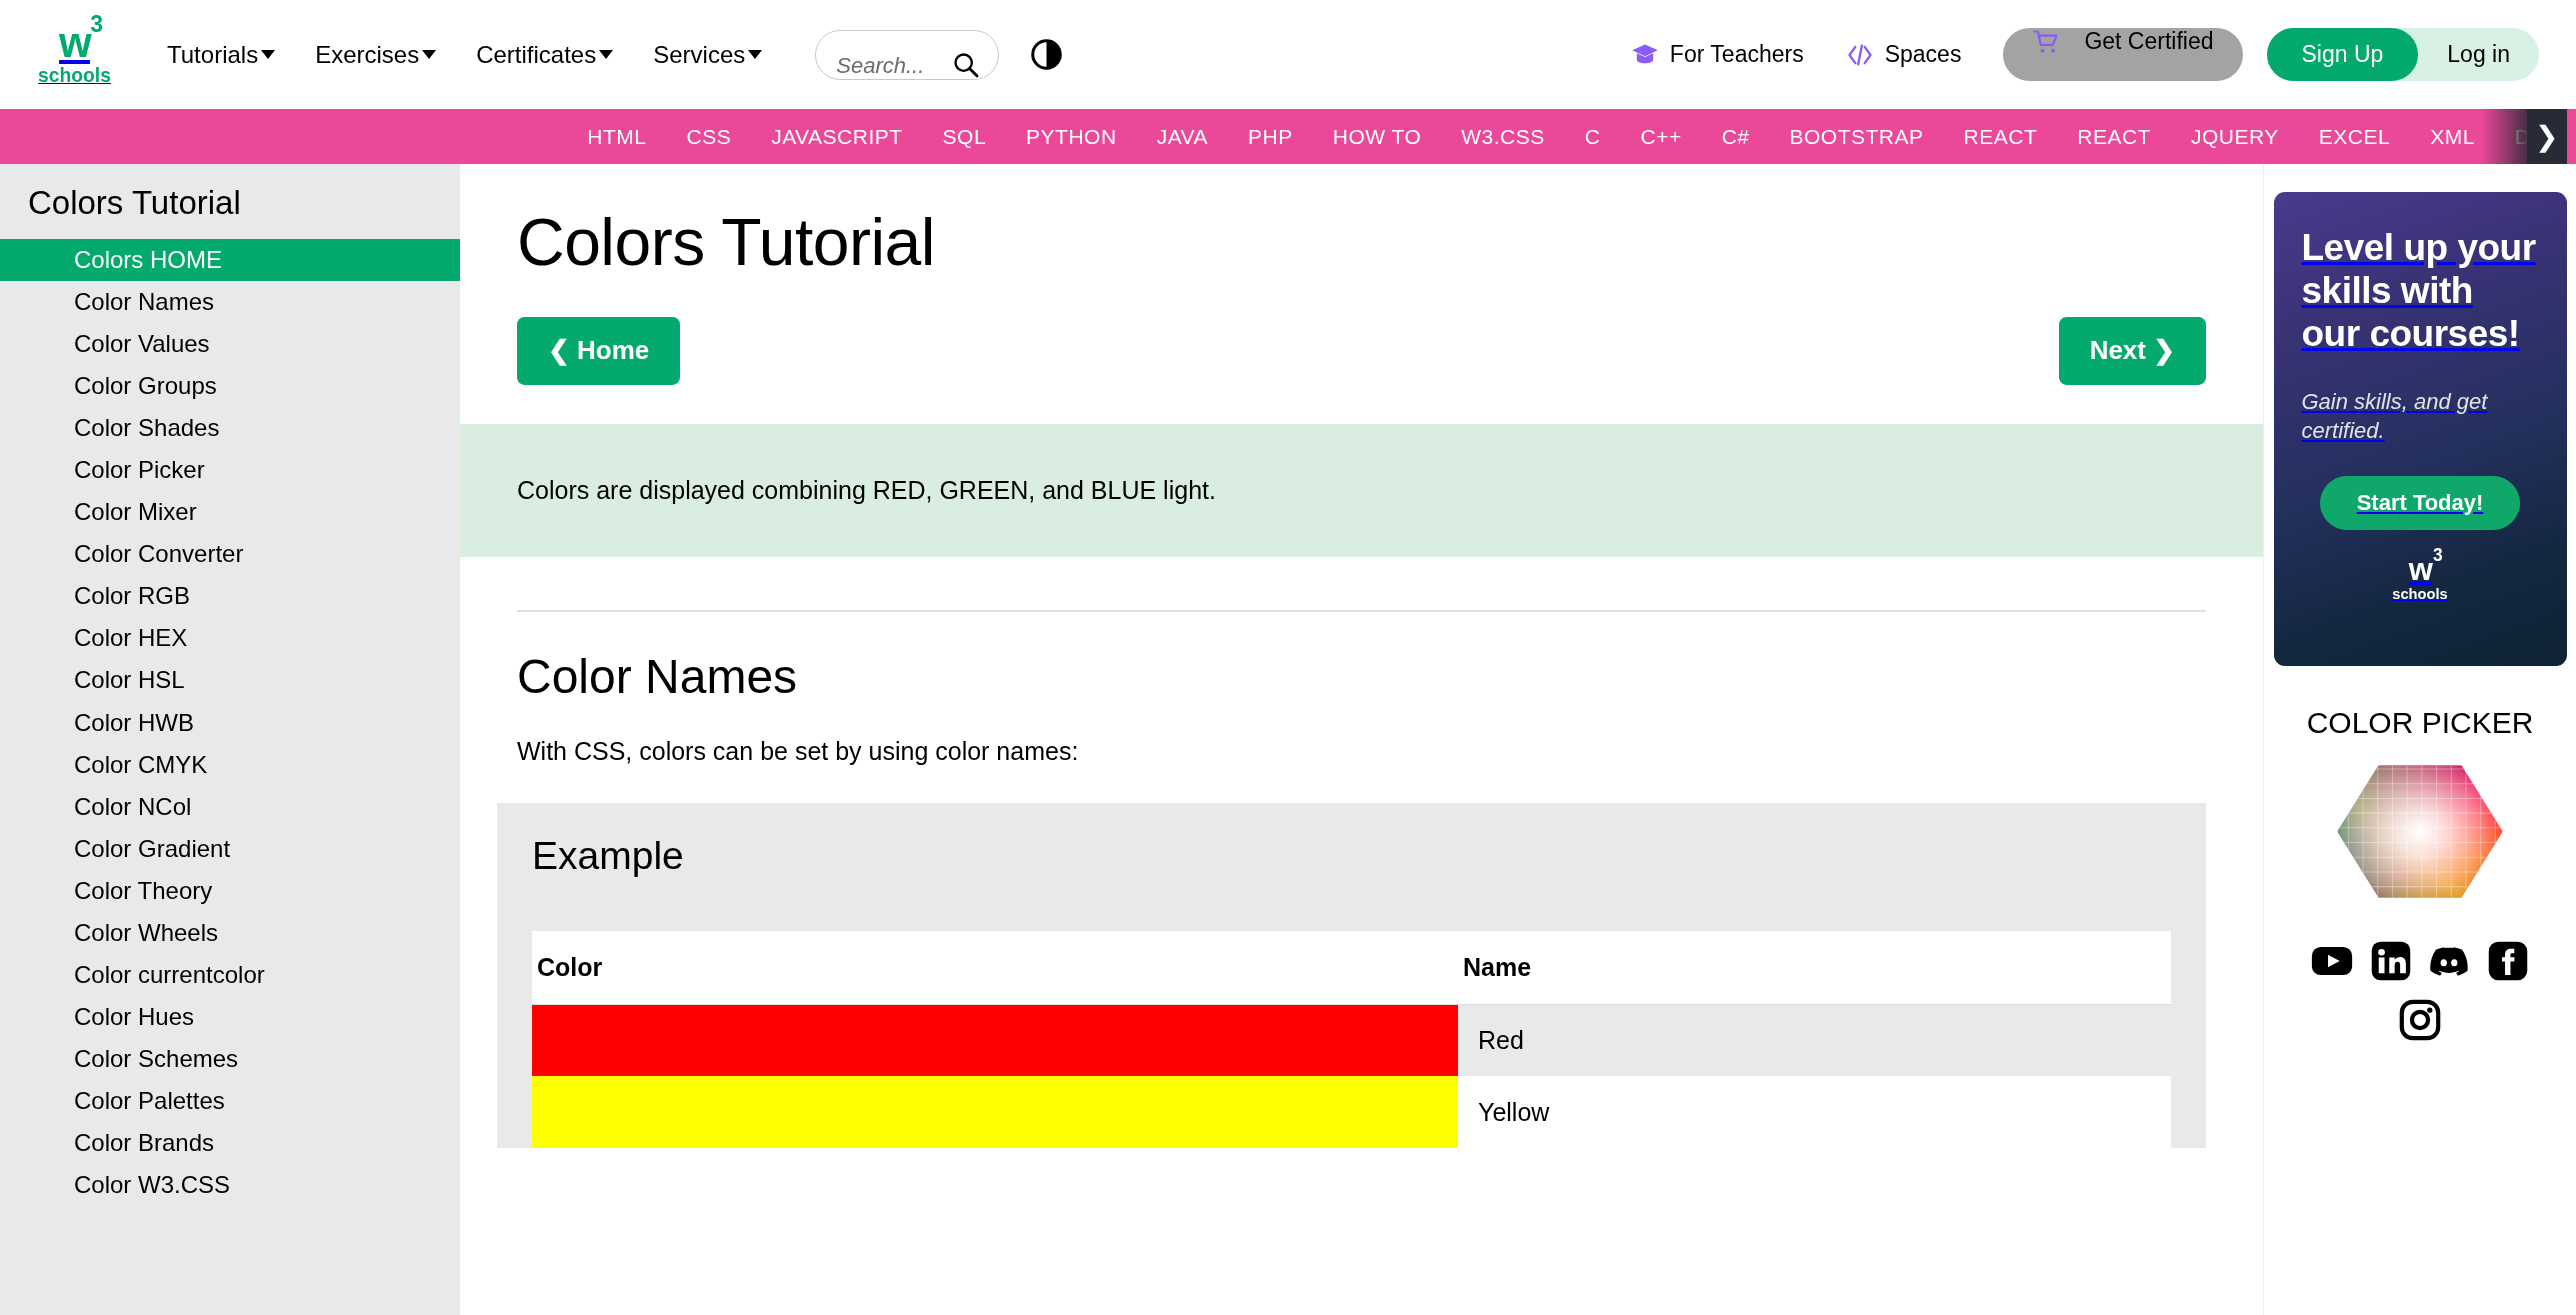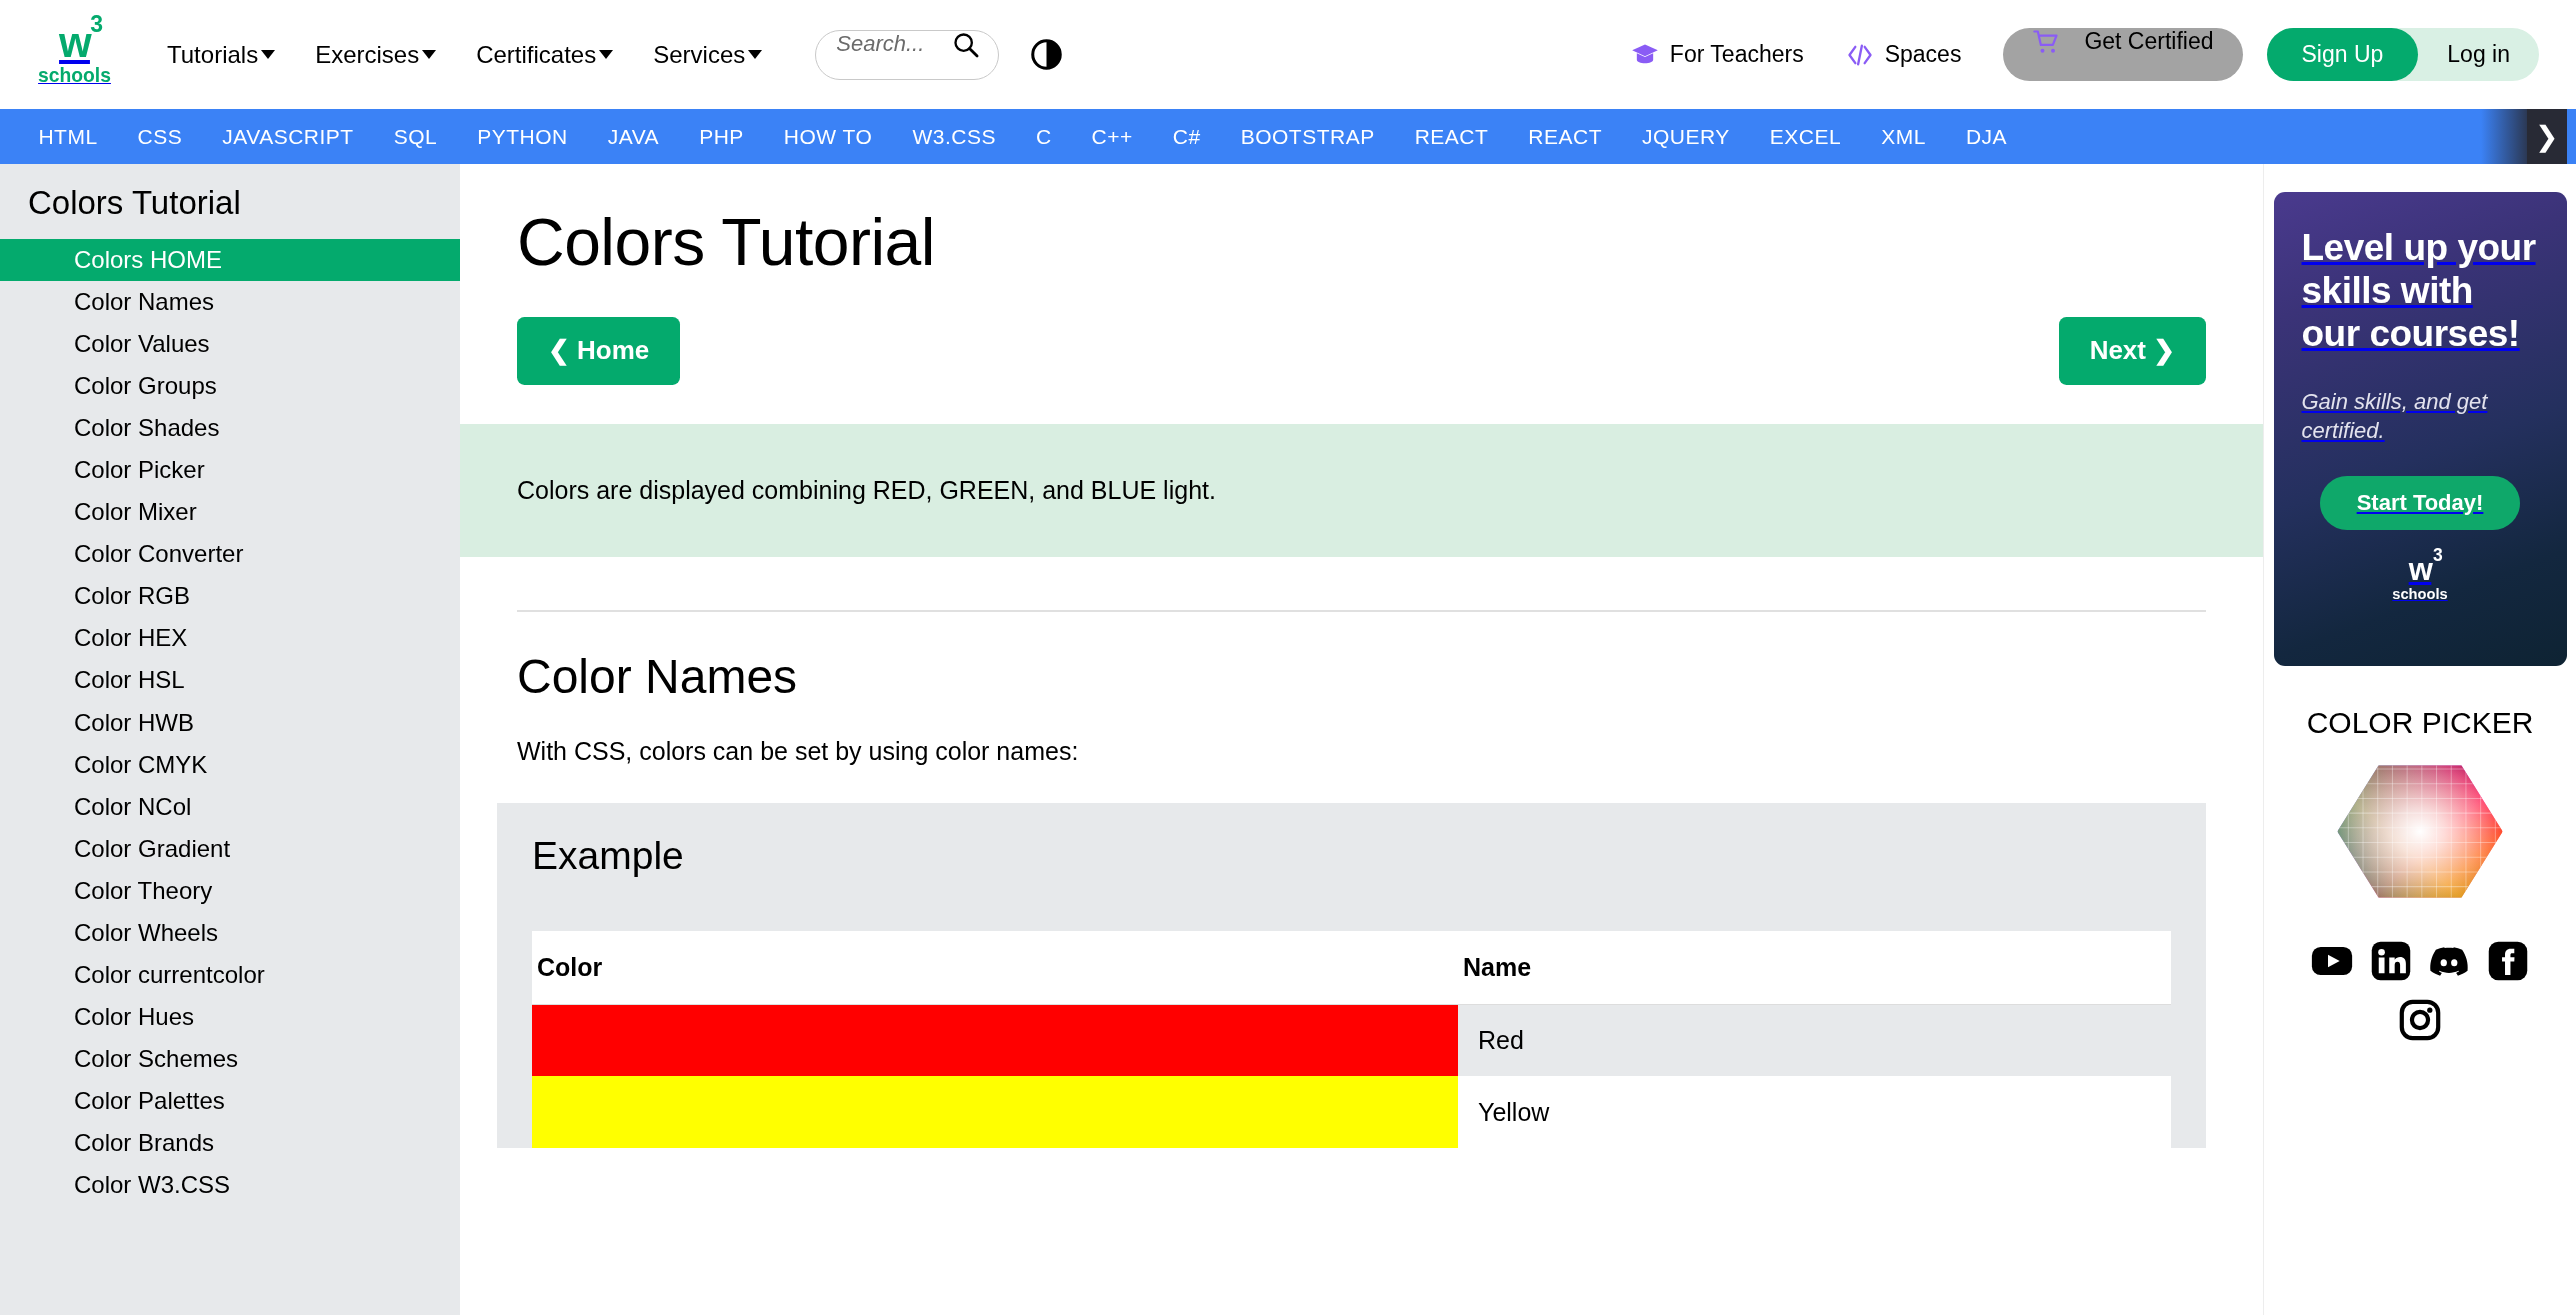--- a/index.html
+++ b/index.html
@@ -54,21 +54,21 @@
   }
   .searchwrap {
     margin-left: 53px;
     width: 184px;
     position: relative;
   }
   .searchbox {
     width: 184px; height: 50px;
     border: 1.4px solid #c9c9c9;
     border-radius: 26px;
-    display: flex; align-items: flex-start;
+    display: flex; align-items: flex-end;
     padding: 0 18.4px 0 20px;
     background: #fff;
   }
   .searchbox input {
     flex: 1; border: none; outline: none;
     font-size: 22px; font-style: italic;
     color: #555; background: transparent;
     font-family: "Liberation Sans", sans-serif;
     min-width: 0;
   }
@@ -104,24 +104,24 @@
     padding: 0 35px; font-size: 23px; text-decoration: none;
     white-space: nowrap;
   }
   .auth .login {
     color: #000; padding: 0 29px; font-size: 23px;
     text-decoration: none; white-space: nowrap;
   }
 
   
   .navbar {
-    height: 55px; background: #3b82f6;
+    height: 55px; background: #ec4899;
     display: flex; align-items: center;
     padding-left: 18.4px;
-    position: relative; overflow: hidden;
+    position: relative; overflow: hidden; justify-content: flex-end;
   }
   .navbar a {
     color: #fff; text-decoration: none;
     font-size: 21px; letter-spacing: 0.5px;
     padding: 0 20px; white-space: nowrap;
     font-weight: 400;
   }
   .nav-arrow {
     position: absolute; right: 9.2px; top: 0;
     height: 55px; width: 40px;

